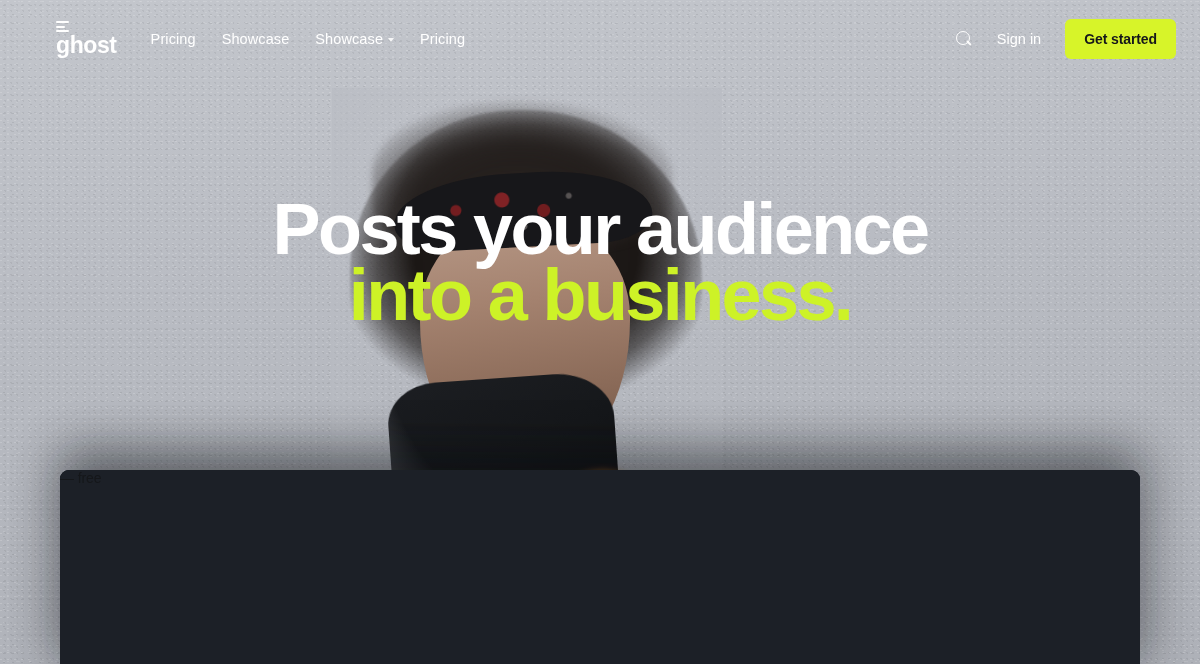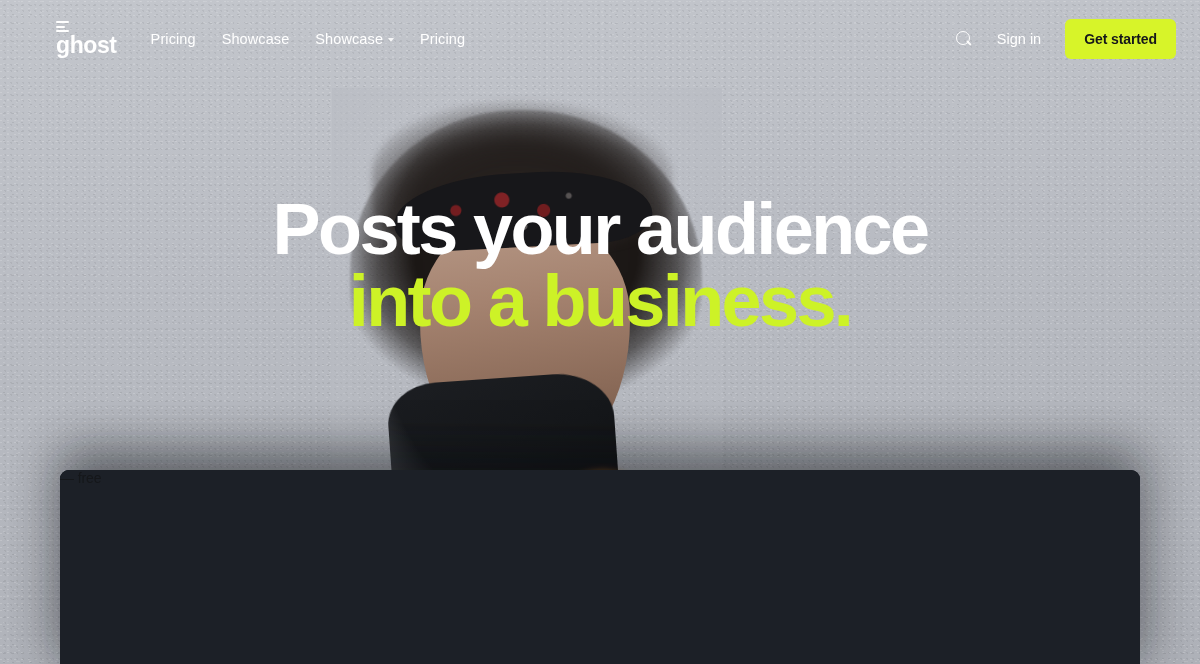--- a/index.html
+++ b/index.html
@@ -128,21 +128,21 @@
   
   .hero { position: absolute; left: 0; right: 0; top: 196px; text-align: center; z-index: 12; }
   .eyebrow {
     color: #fff; font-size: 14px; font-weight: 600; letter-spacing: 4.4px;
     text-transform: uppercase; margin-bottom: 12px;
   }
   .headline {
     font-size: 72px; line-height: .92; font-weight: 700; letter-spacing: -2.6px;
     color: #fff;
   }
-  .headline .green { color: #cdf227; display: block; margin-top: 6px; }
+  .headline .green { color: #cdf227; display: block; }
 
   
   .dash {
     position: absolute; left: 60px; top: 470px; width: 1080px; height: 210px;
     background: #1c2027; border-radius: 9px 9px 0 0; z-index: 20;
     box-shadow: 0 -18px 50px rgba(10,12,16,.30); overflow: hidden;
     display: flex;
   }
   .dsidebar {
     width: 196px; flex: 0 0 196px; background: #22262d; height: 100%;

